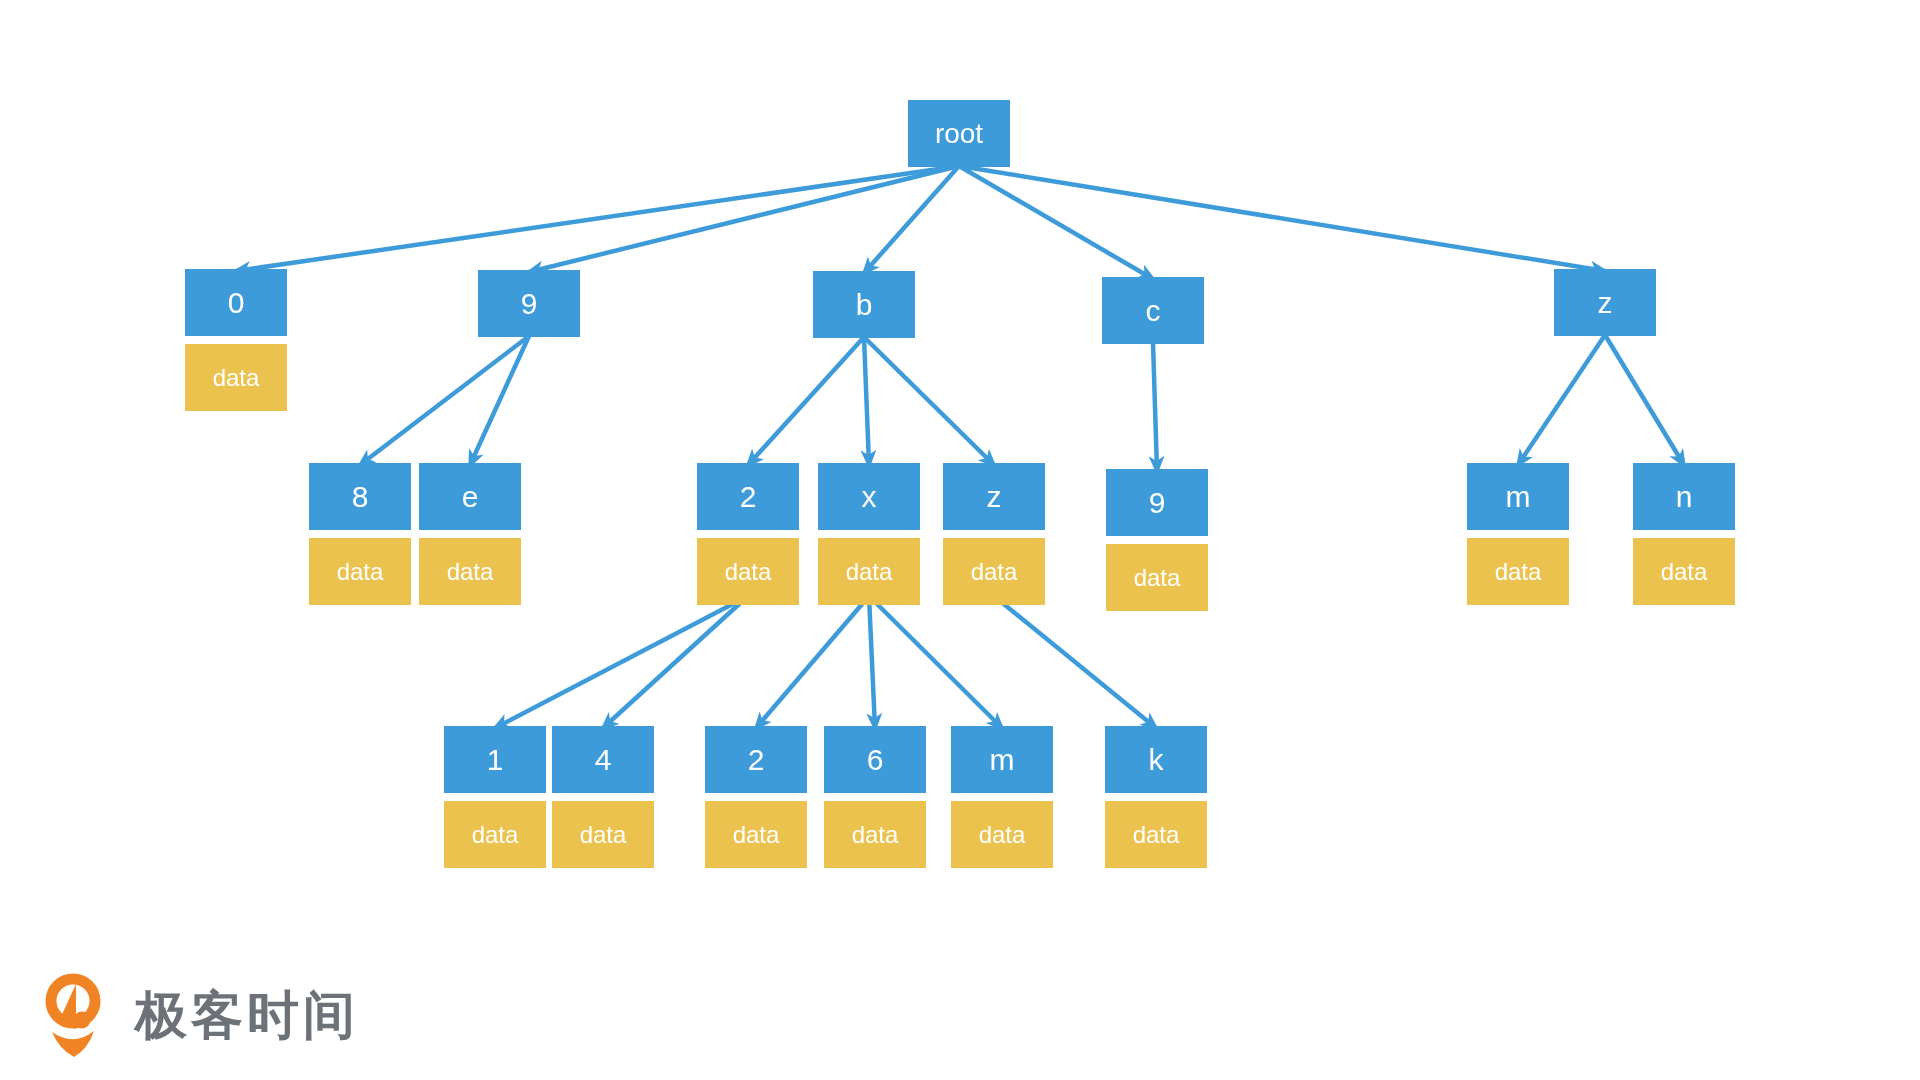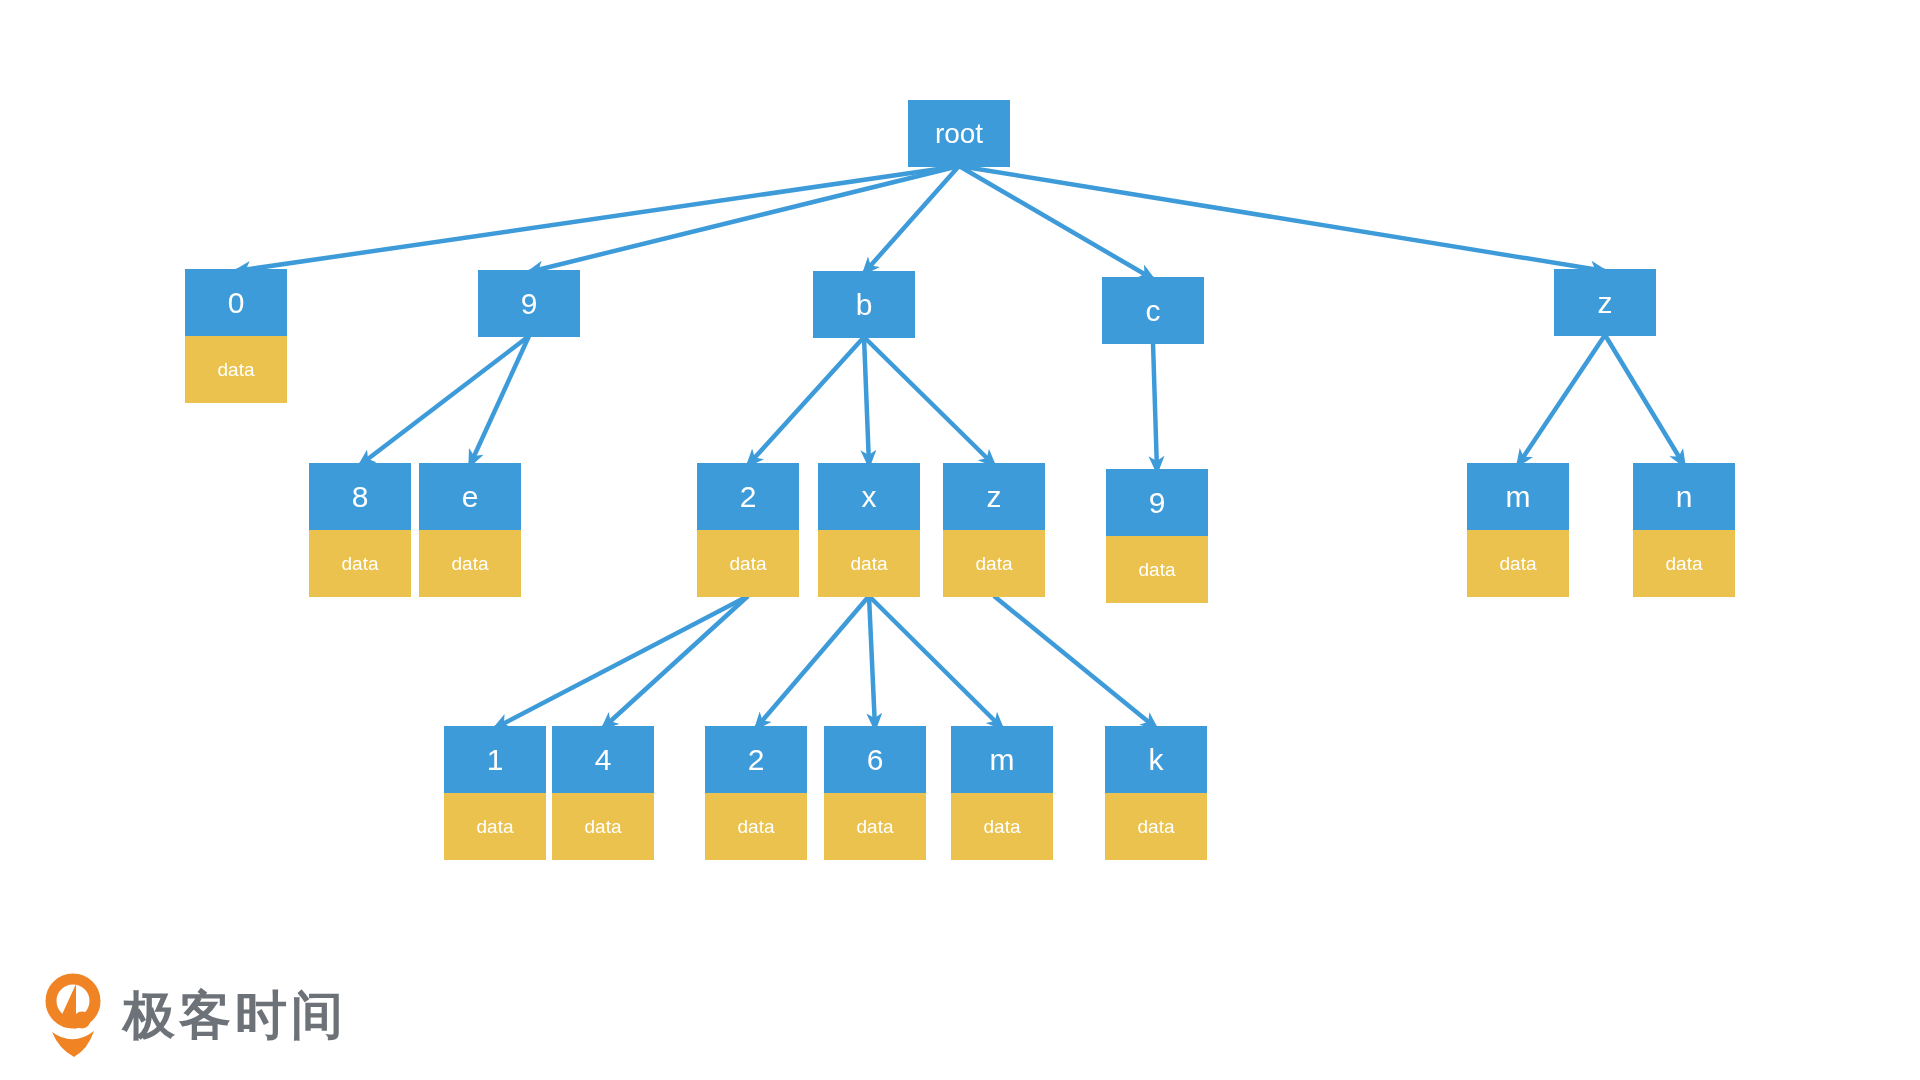--- a/index.html
+++ b/index.html
@@ -11,25 +11,25 @@
   #edge-layer{position:absolute;left:0;top:0;width:1920px;height:1080px;pointer-events:none;}
   .edge{stroke:var(--arrow,#3E9BD9);stroke-width:4.5;}
   #arrowhead-path{fill:var(--arrow,#3E9BD9);}
   .node{position:absolute;width:102px;text-align:center;}
   .key{
     height:67px;line-height:67px;background:var(--node-fill,#3E9BD9);
     color:var(--label-text,#fff);font-size:30px;
   }
   .data{
     height:67px;line-height:67px;background:var(--data-fill,#EBC24D);
-    color:var(--label-text,#fff);font-size:19px;
+    color:var(--label-text,#fff);font-size:24px;margin-top:8px;
   }
   .node-root .key{font-size:28px;}
   .logo{
-    position:absolute;left:45px;top:972px;display:flex;align-items:center;gap:22px;
+    position:absolute;left:45px;top:972px;display:flex;align-items:center;gap:34px;
   }
   .logo-icon{color:var(--logo-icon-color,#F08425);display:block;}
   .logo-text{
     color:var(--logo-color,#6D7278);font-size:52px;font-weight:700;letter-spacing:4px;
     line-height:1;
   }
 </style>
 </head>
 <body>
 

